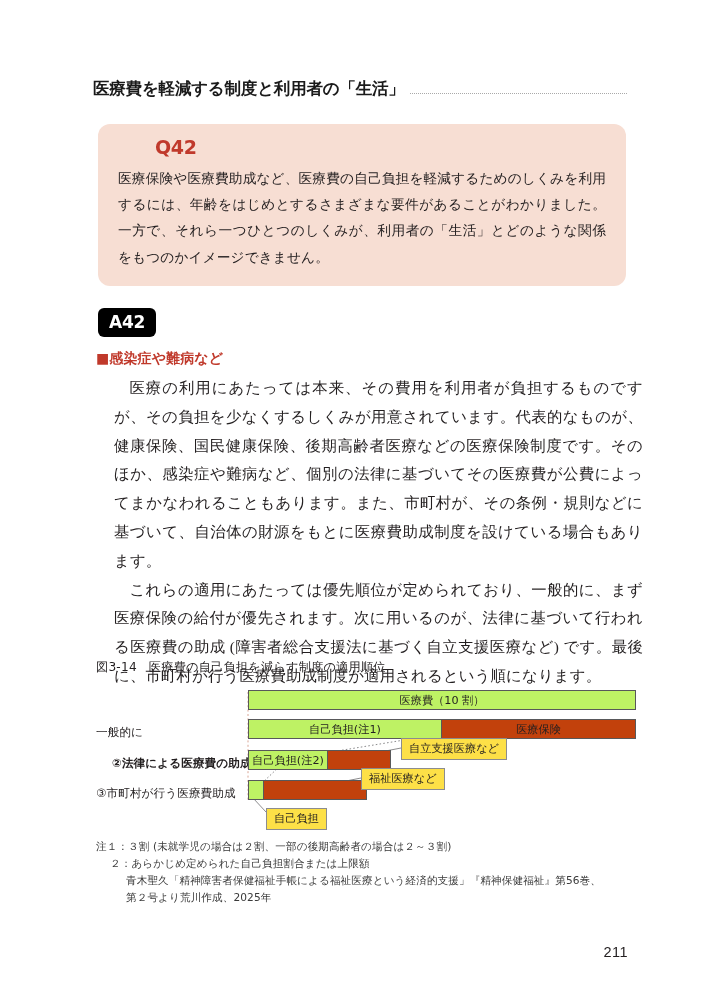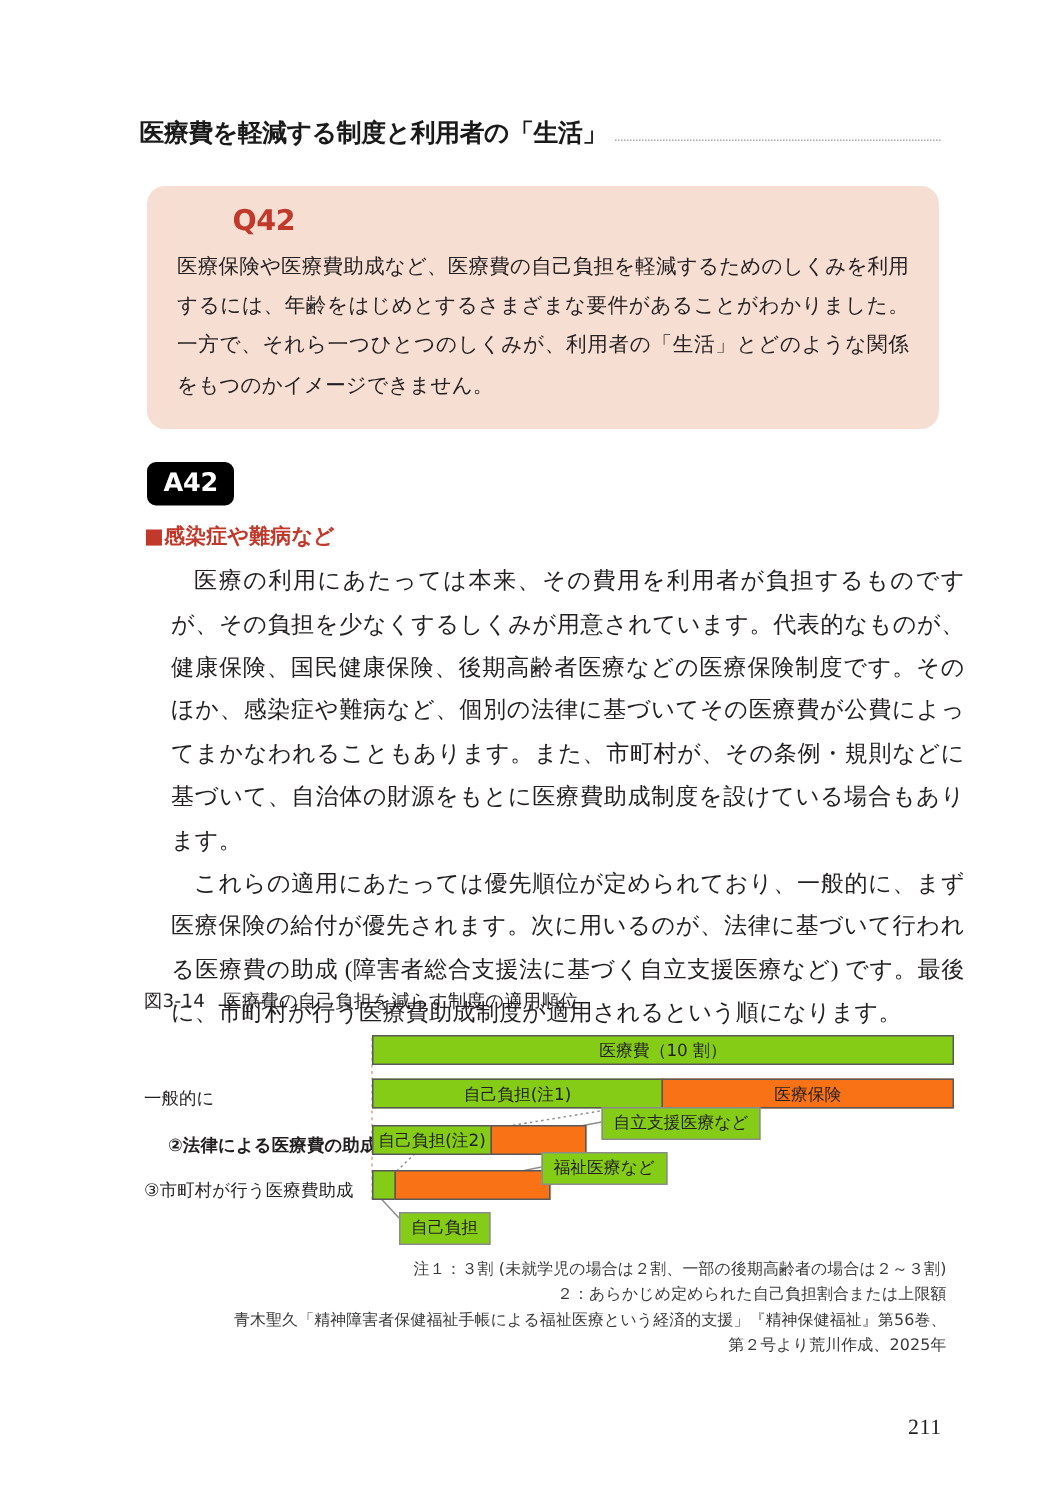--- a/index.html
+++ b/index.html
@@ -163,28 +163,28 @@
     box-sizing: border-box;
     border: 1px solid #58585a;
     display: flex;
     align-items: center;
     justify-content: center;
     font-family: "DejaVu Sans", sans-serif;
     font-size: 11.2px;
     color: #231f20;
     white-space: nowrap;
   }
-  .bar.fill { background: #84cc16; }
-  .bar.white { background: #f97316; }
+  .bar.fill { background: #bef264; }
+  .bar.white { background: #c2410c; }
 
   .callout {
     position: absolute;
     box-sizing: border-box;
     border: 1px solid #8c8c8e;
-    background: #84cc16;
+    background: #fde047;
     font-family: "DejaVu Sans", sans-serif;
     font-size: 11.2px;
     color: #231f20;
     white-space: nowrap;
     padding: 2px 7px 3px 7px;
     line-height: 1.35;
   }
 
   .fig-svg {
     position: absolute;
@@ -198,30 +198,30 @@
     position: absolute;
     left: 96px;
     top: 838px;
     width: 535px;
     font-family: "DejaVu Sans", sans-serif;
     font-size: 10.6px;
     line-height: 1.62;
     color: #3a3a3a;
     letter-spacing: 0.1px;
   }
-  .fn-line { white-space: nowrap; text-align: right; }
+  .fn-line { white-space: nowrap; }
   .fn-indent1 { padding-left: 14px; }
   .fn-indent2 { padding-left: 30px; }
 
   
   .page-number {
     position: absolute;
     right: 77px;
     top: 944px;
-    font-family: Liberation Serif, serif;
+    font-family: Liberation Sans, sans-serif;
     font-size: 14.5px;
     color: #231f20;
     letter-spacing: 0.5px;
   }
 </style>
 </head>
 <body>
 
 <div class="page">
 

